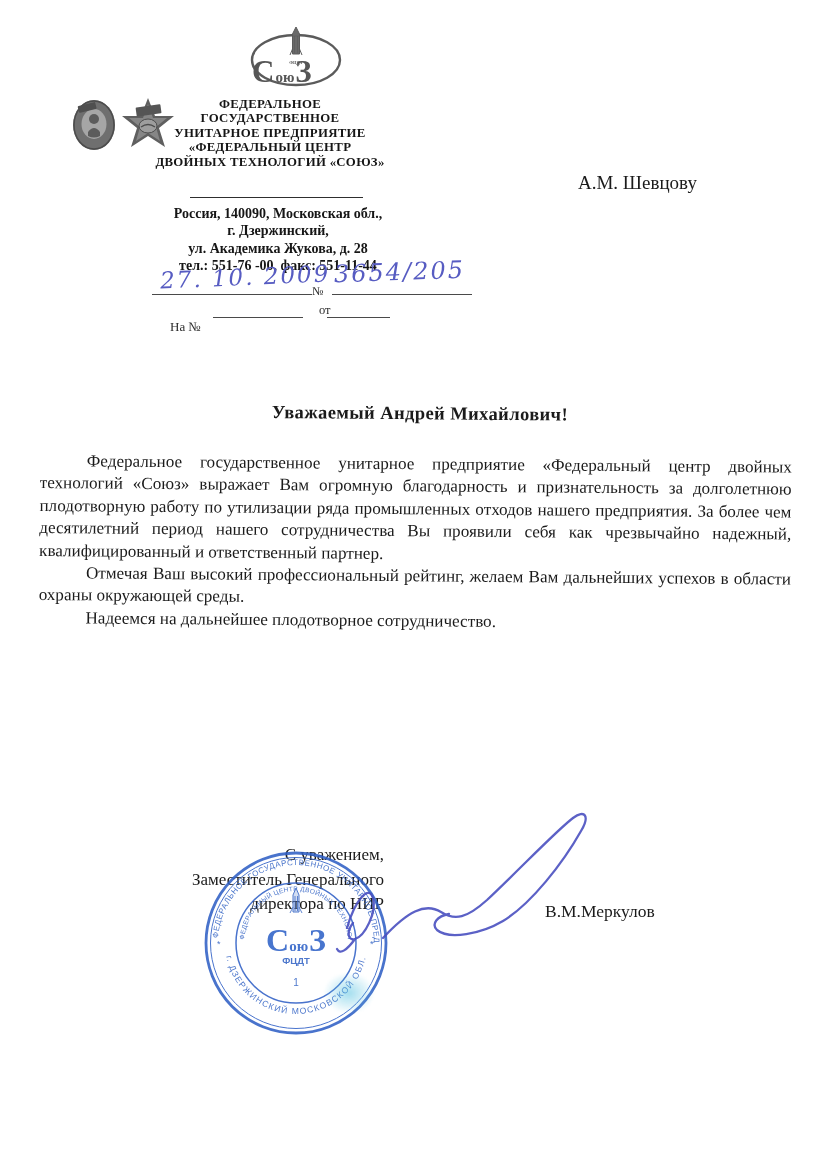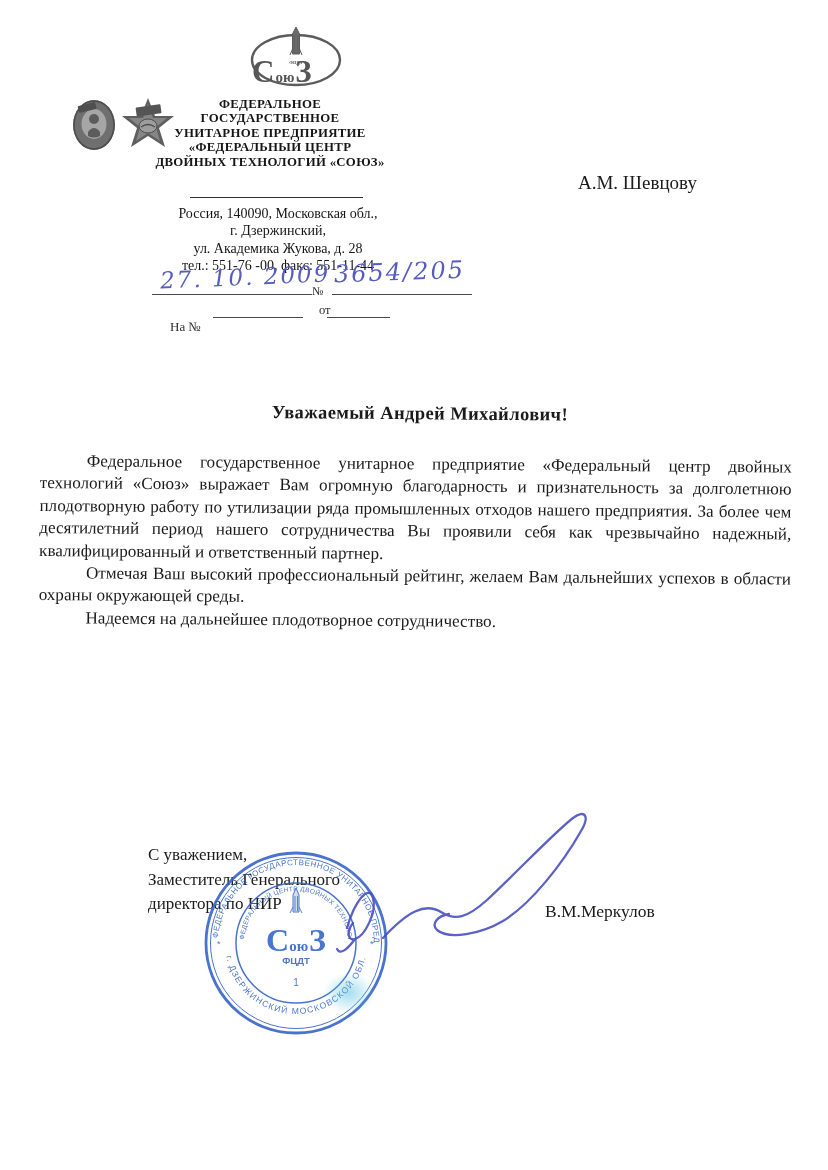--- a/index.html
+++ b/index.html
@@ -10,21 +10,21 @@
   }
   .abs{position:absolute;}
   
   .org-block{
     left:120px;top:81px;width:300px;text-align:center;
     font-weight:bold;font-size:12.8px;line-height:14.4px;letter-spacing:.3px;color:#161616;margin-top:16px;
   }
   .addr-sep{left:190px;top:197px;width:173px;border-bottom:1.4px solid #2e2e2e;height:0;}
   .addr-block{
     left:118px;top:205px;width:320px;text-align:center;
-    font-weight:normal;font-size:14px;line-height:17.3px;color:#161616;
+    font-weight:bold;font-size:14px;line-height:17.3px;color:#161616;
   }
   
   .recipient-1{left:508px;top:128px;font-size:19px;}
   .recipient-2{left:578px;top:172px;font-size:19px;}
   
   .hand{
     font-family:"DejaVu Serif", serif;font-style:italic;
     color:#575cc2;letter-spacing:2px;
   }
   .hand-date{left:160px;top:264px;font-size:23px;transform:rotate(-2.4deg);}
@@ -39,21 +39,21 @@
   .u-replydate{left:327px;top:317px;width:63px;}
   
   .tilt{transform:rotate(.5deg);transform-origin:0 0;}
   .salutation{
     left:40px;top:400px;width:760px;text-align:center;
     font-weight:bold;font-size:18.5px;letter-spacing:.4px;
   }
   .body-text{left:40px;top:450px;width:752px;font-size:17.1px;line-height:22.4px;text-align:justify;}
   .body-text p{margin:0;text-indent:47px;}
   
-  .closing-block{left:148px;top:843px;width:236px;text-align:left;font-size:17px;line-height:24.5px;}
+  .closing-block{left:148px;top:843px;width:236px;text-align:right;font-size:17px;line-height:24.5px;}
   .signer-name{left:545px;top:901px;font-size:17.5px;}
   
   .stamp{left:203px;top:850px;opacity:.88;}
   .smudge{
     left:323px;top:972px;width:52px;height:42px;border-radius:50%;
     background:radial-gradient(ellipse at 50% 50%, rgba(90,195,225,.55), rgba(90,195,225,0) 70%);
     filter:blur(1px);
   }
   .sig{left:325px;top:808px;}
   .logo{left:243px;top:24px;}

